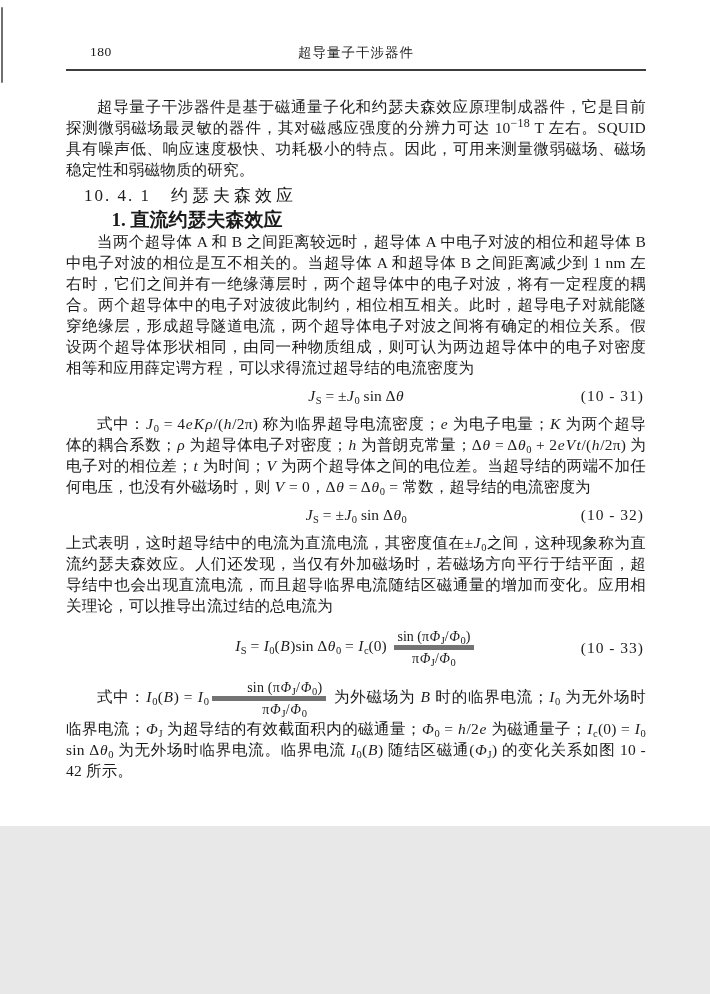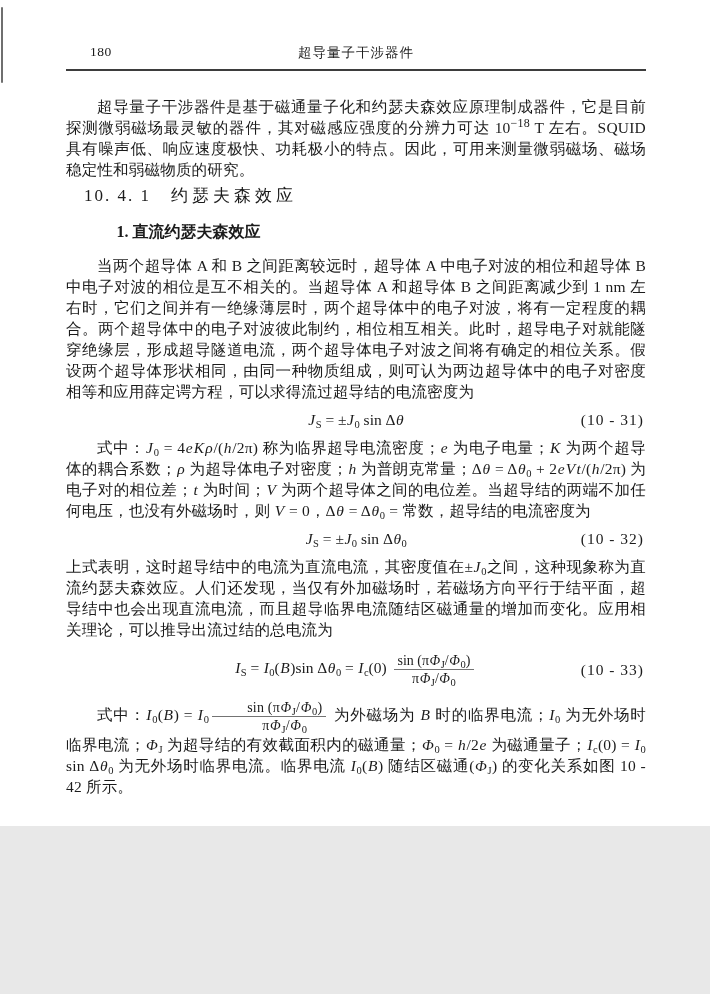--- a/index.html
+++ b/index.html
@@ -23,35 +23,35 @@
   h1.sec {
     margin: 25px 0 0 20px; font-size: 20.5px; line-height: 27px;
     font-weight: bold; letter-spacing: 1px;
   }
   h1.sec .sec-no { margin-right: 16px; letter-spacing: 2px; }
   h2.subsec {
     margin: 3px 0 0 18px; font-size: 17px; line-height: 26px; font-weight: normal;
   }
   h2.subsec .subsec-no { margin-right: 20px; letter-spacing: 2px; text-align: center; }
   h2.subsec .subsec-tt { letter-spacing: 4px; margin-top: 8px; }
-  h3.minor { margin: 12px; font-size: 16px; line-height: 21.5px; font-weight: bold; text-indent: 2.4em; }
+  h3.minor { margin: 0; font-size: 19px; line-height: 21.5px; font-weight: bold; text-indent: 2.4em; }
   
   p.body {
     margin: 0; font-size: 15.5px; line-height: 21px;
     text-align: justify; letter-spacing: 0.2px;
   }
   p.body.first { margin-top: 25px; }
   p.indent { text-indent: 2em; }
   
   .mvar { font-style: italic; font-family: "Liberation Serif", "DejaVu Serif", serif; padding: 0 0.5px; }
   sub.msub { font-size: 10.5px; vertical-align: -3px; line-height: 0; }
   sup.msup { font-size: 12px; vertical-align: 6px; line-height: 0; }
   .frac { display: inline-block; vertical-align: middle; text-align: center; line-height: normal; margin: 0 3px; }
   .frac .num, .frac .den { display: block; font-size: 14px; line-height: 17px; padding: 0 4px; }
-  .frac .num { border-bottom: 1px solid #737373; }
+  .frac .num { border-bottom: 5px solid #737373; }
   
   .equation { position: relative; margin: 6px 0; font-size: 15.5px; line-height: 23px; text-align: center; }
   .equation.tall { margin: 12px 0; }
   .eq-num { position: absolute; right: 2px; top: 50%; transform: translateY(-50%); letter-spacing: 1px; }
   
   .scan-edge { position: absolute; left: 1px; top: 7px; width: 2px; height: 76px; background: #6f6f6f; border-radius: 1px; }
   .speck { position: absolute; background: #8a8a8a; border-radius: 50%; }
   .speck.s1 { left: 92px; top: 876px; width: 2px; height: 2px; }
   .speck.s2 { left: 531px; top: 955px; width: 2px; height: 2px; }
   .speck.s3 { left: 134px; top: 100px; width: 2px; height: 2px; }

